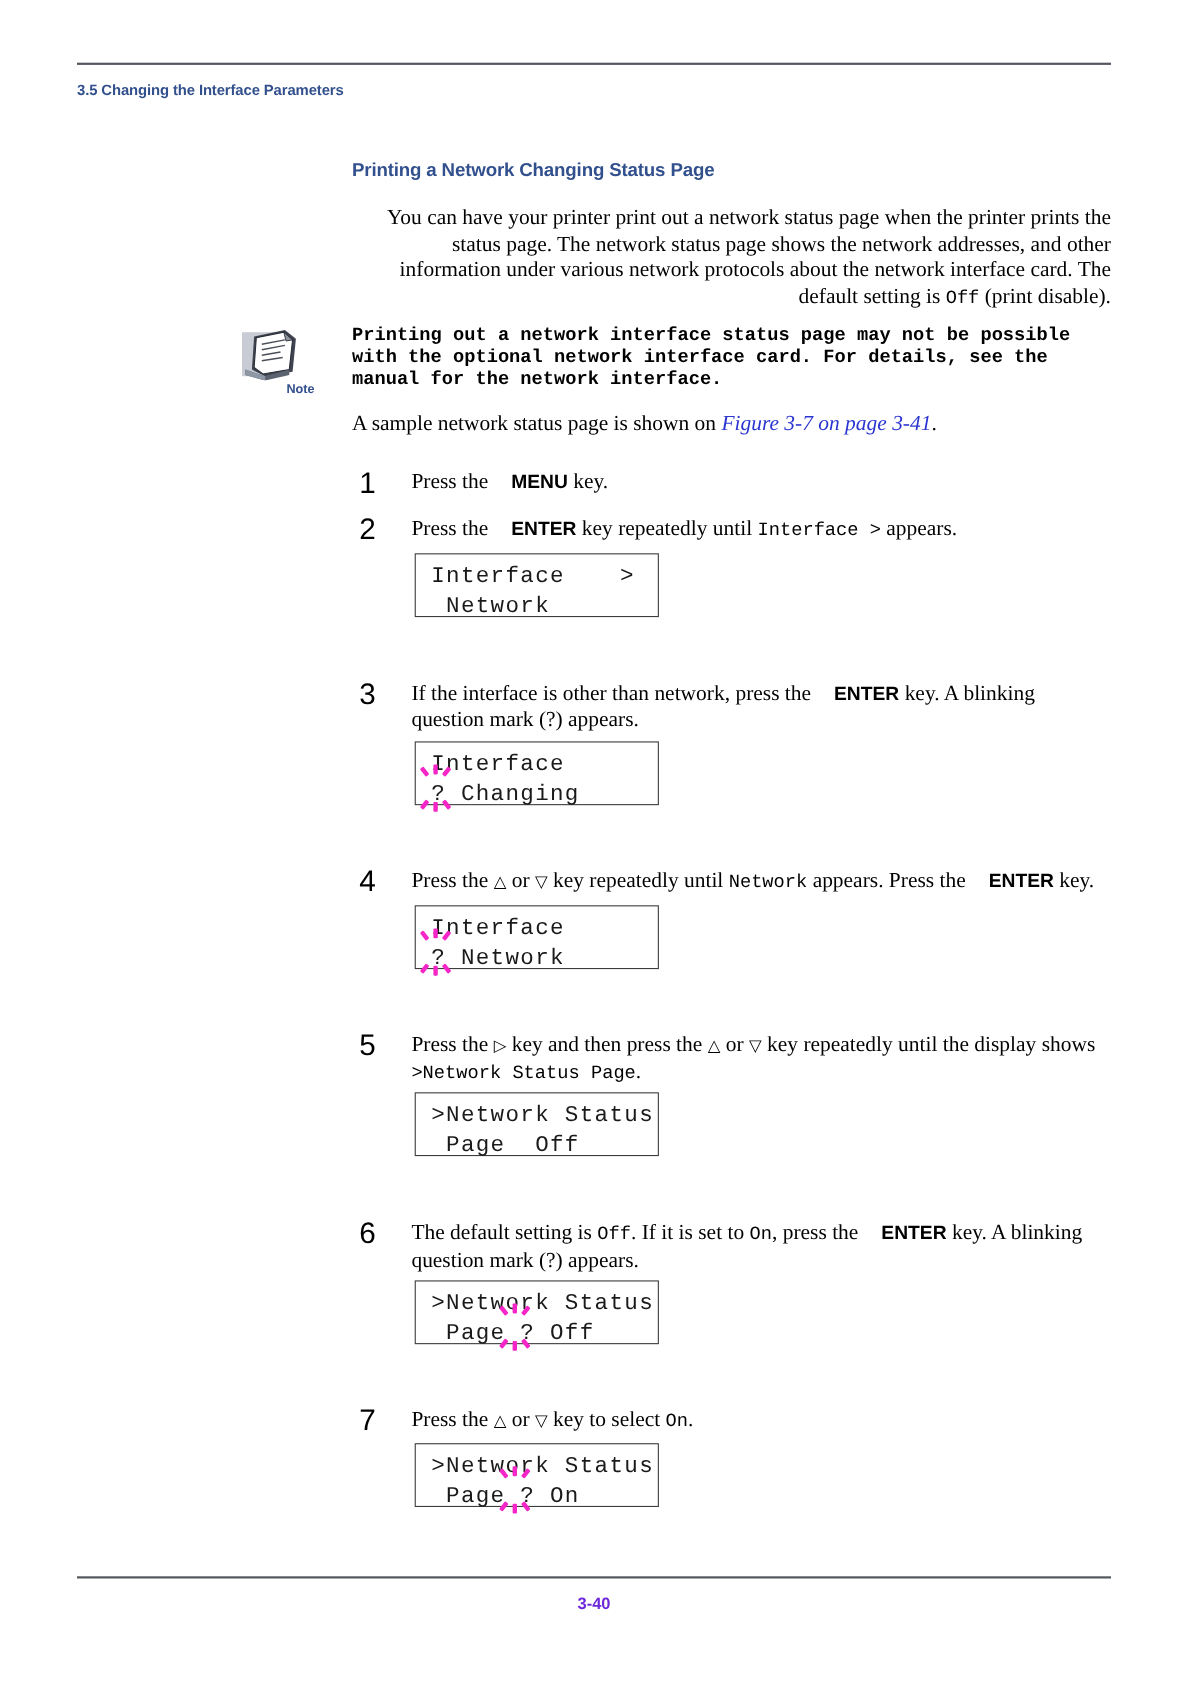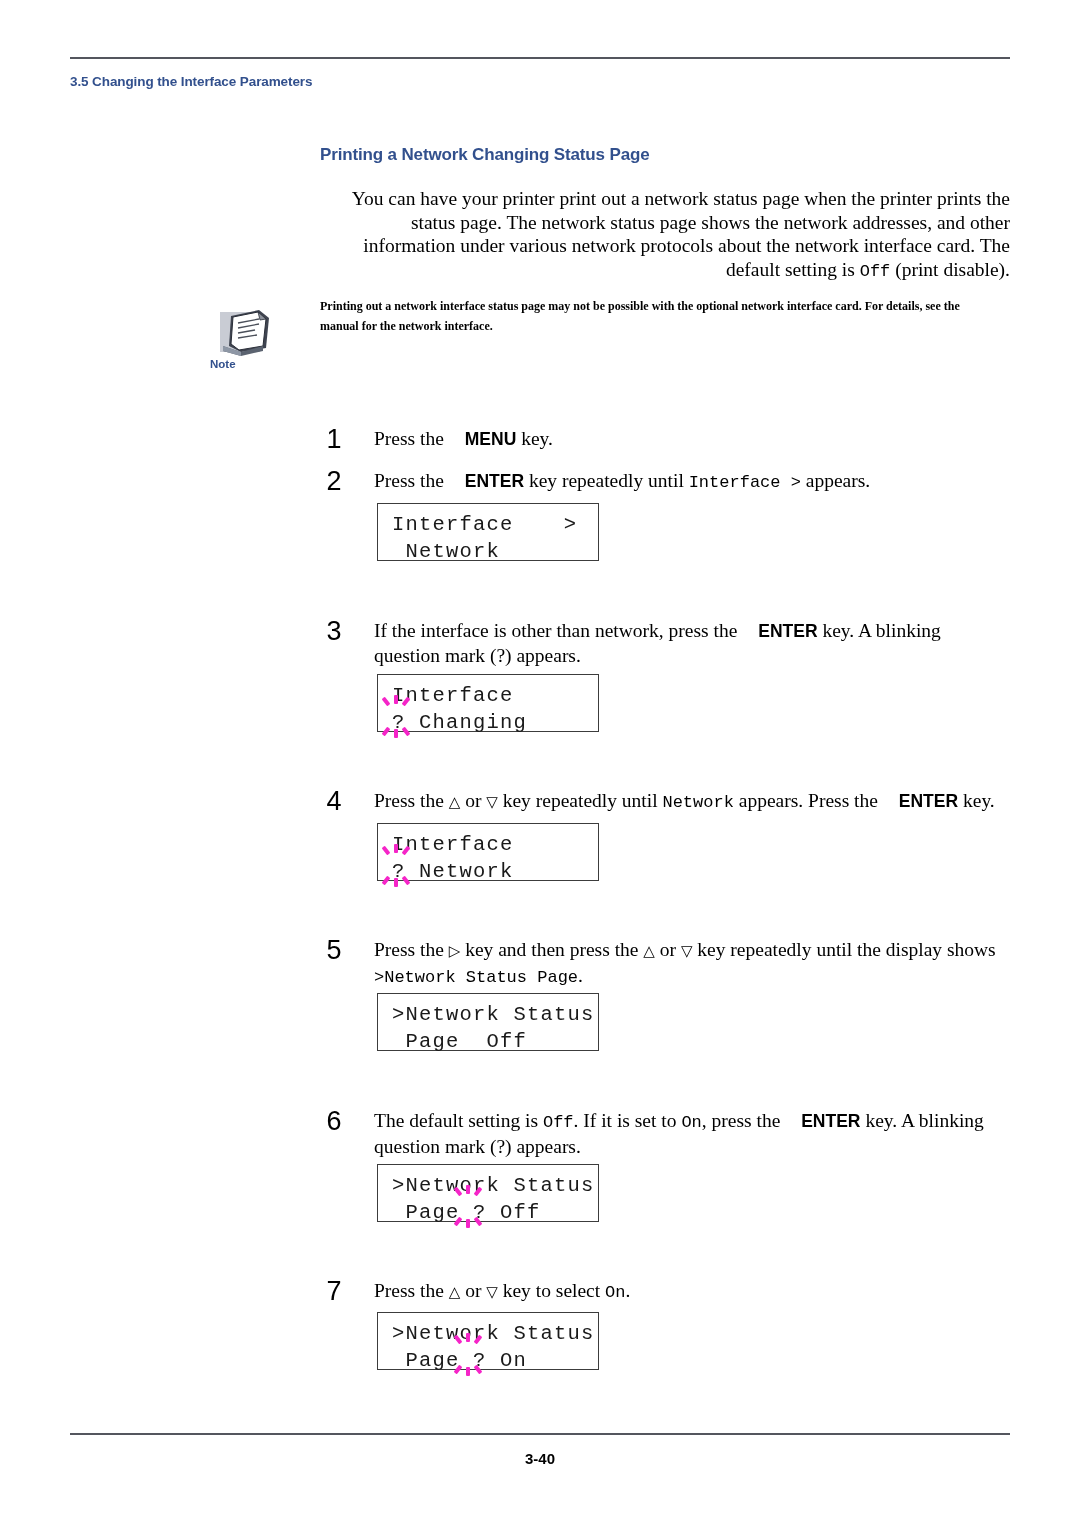--- a/index.html
+++ b/index.html
@@ -70,44 +70,44 @@
   
   .note-wrap {
     position: absolute;
     left: 210px;
     top: 288px;
     width: 800px;
   }
   .note-icon-col {
     position: absolute;
     left: 0px;
-    top: 18px;
+    top: 8px;
     width: 76px;
-    text-align: left;
+    text-align: right;
   }
   .note-icon {
     display: block;
     margin: 0 auto;
   }
   .note-label {
     display: block;
     margin-top: 2px;
     font-family: "Liberation Sans", sans-serif;
     font-size: 11.5px;
     font-weight: bold;
     color: #32508d;
   }
   .note-text {
     position: absolute;
     left: 110px;
     top: 8px;
     width: 660px;
-    font-family: Liberation Serif, serif;
-    font-weight: bold;
-    font-size: 12px;
+    font-family: Liberation Mono, monospace;
+    font-weight: bold;
+    font-size: 17px;
     line-height: 20px;
     color: #000;
   }
 
   
   .xref-line {
     position: absolute;
     left: 320px;
     top: 374px;
     font-size: 19.5px;
@@ -218,21 +218,21 @@
   }
   .footer-page {
     position: absolute;
     left: 0;
     top: 1450px;
     width: 1080px;
     text-align: center;
     font-family: "Liberation Sans", sans-serif;
     font-size: 15px;
     font-weight: bold;
-    color: #000000;
+    color: #6d28d9;
   }
 </style>
 </head>
 <body>
 
 <div class="page">
 
   <div class="header-rule"></div>
   <div class="header-title">3.5 Changing the Interface Parameters</div>
 
@@ -257,20 +257,23 @@
           <line x1="19" y1="32" x2="38" y2="29"></line>
         </g>
         <path d="M4 40 L22 46 L44 40 L44 45 L22 50 L4 45 Z" fill="#5b6370"></path>
         <path d="M4 40 L22 46 L22 50 L4 45 Z" fill="#8e97a5"></path>
       </svg>
       <span class="note-label">Note</span>
     </div>
     <div class="note-text">Printing out a network interface status page may not be possible with the optional network interface card. For details, see the manual for the network interface.</div>
   </div>
 
+  <div class="xref-line">
+    <span>A sample network status page is shown on </span><span class="xref">Figure 3-7 on page 3-41</span><span>.</span>
+  </div>
 
   <div class="step" style="top:424px">
     <div class="step-num">1</div>
     <div class="step-body"><span>Press the </span><b>MENU</b><span> key.</span></div>
   </div>
 
   <div class="step" style="top:466px">
     <div class="step-num">2</div>
     <div class="step-body"><span>Press the </span><b>ENTER</b><span> key repeatedly until </span><span class="mono">Interface &gt;</span><span> appears.</span></div>
   </div>

